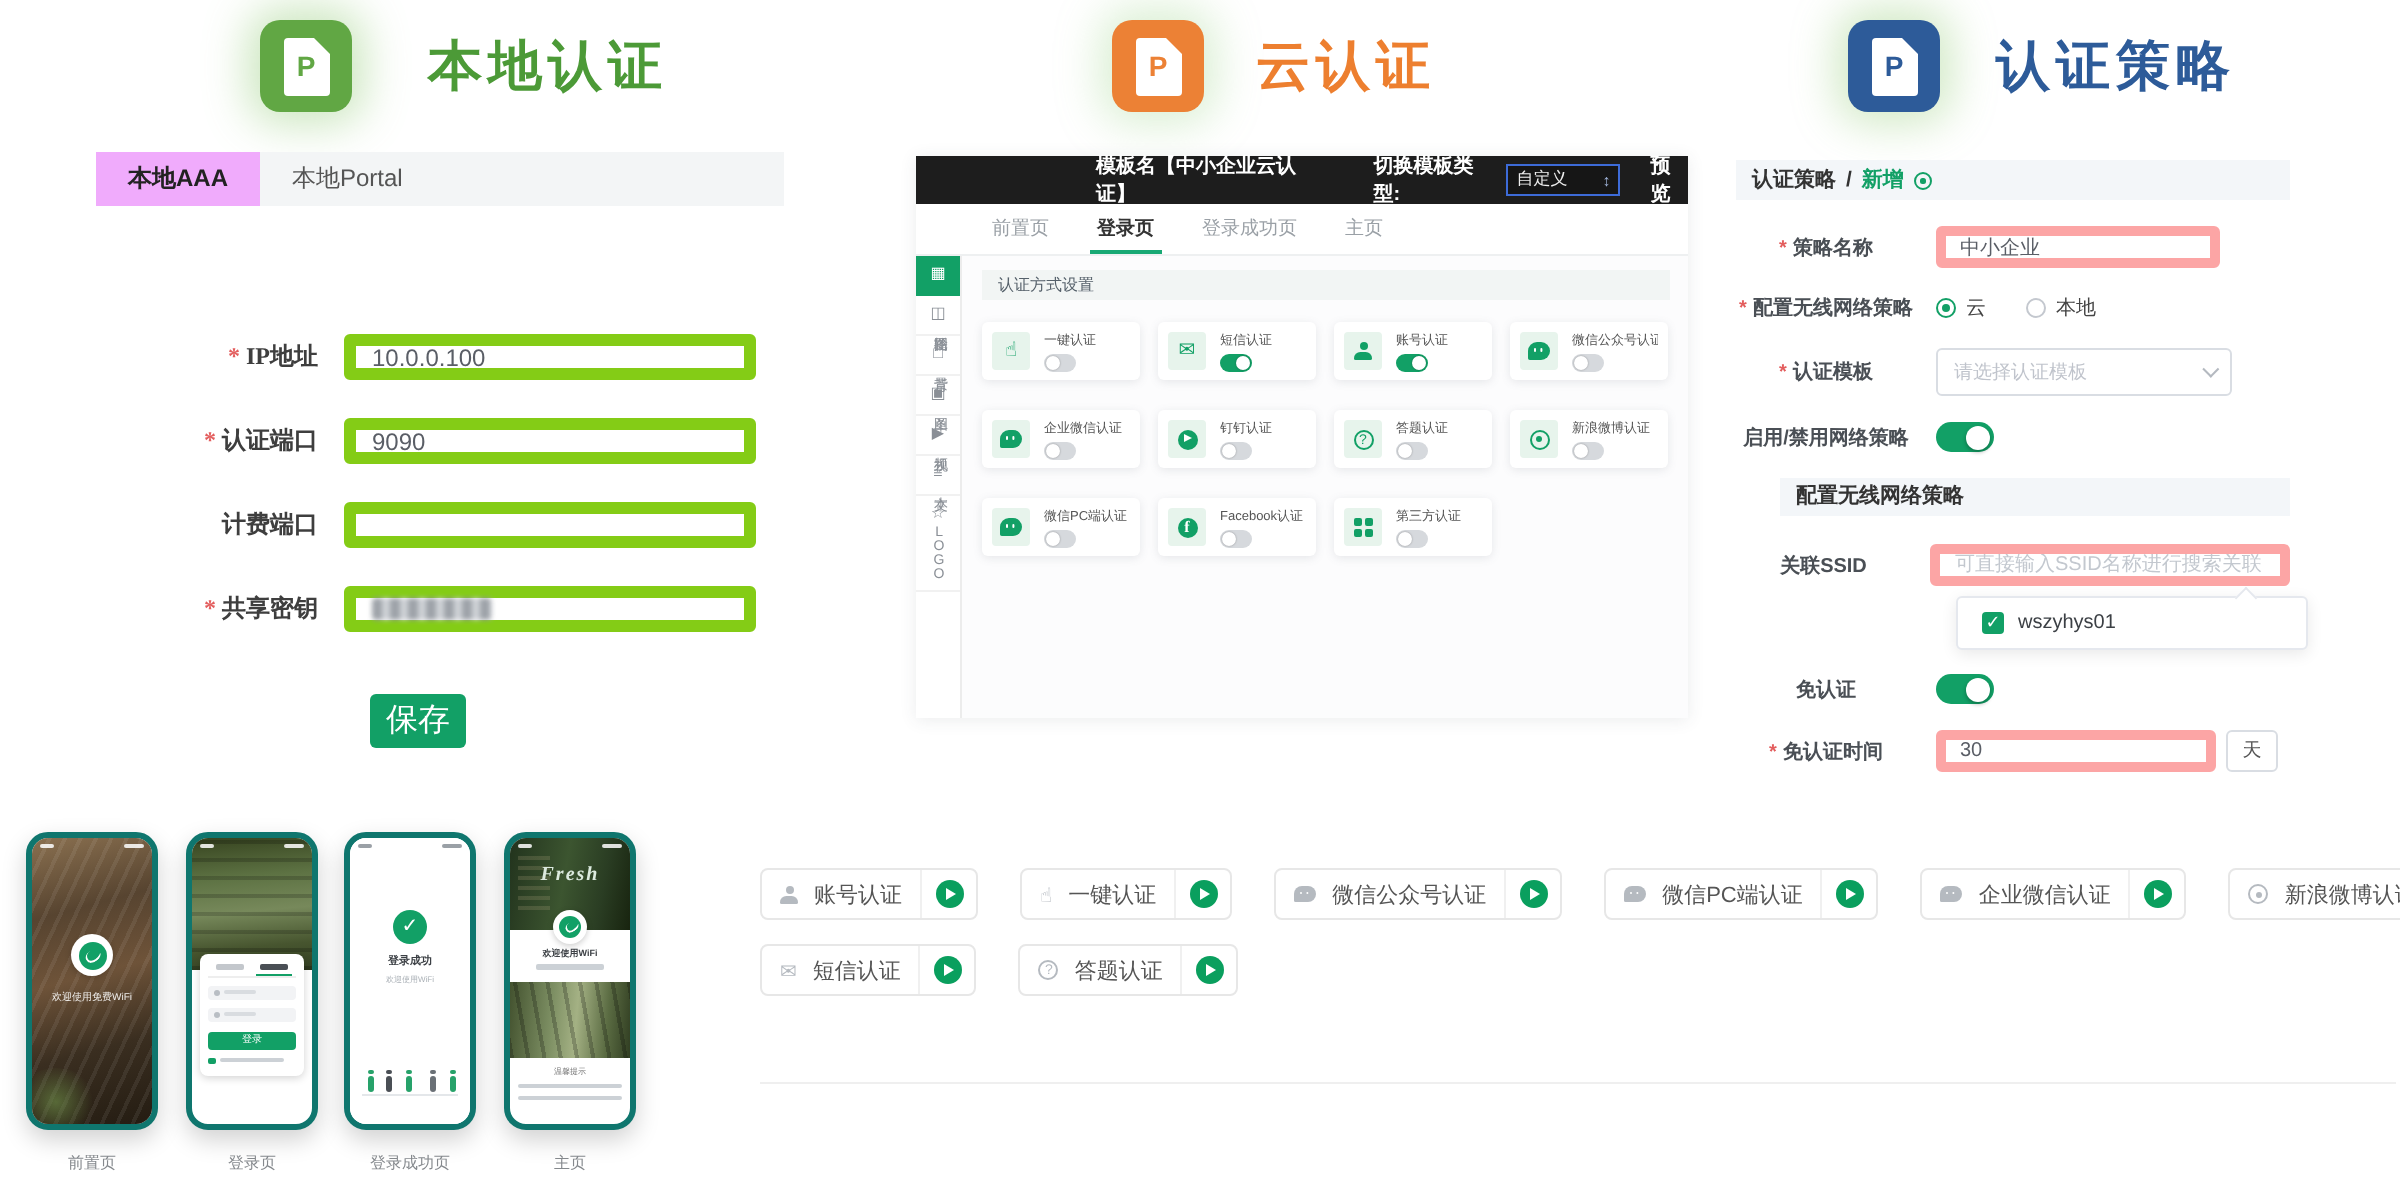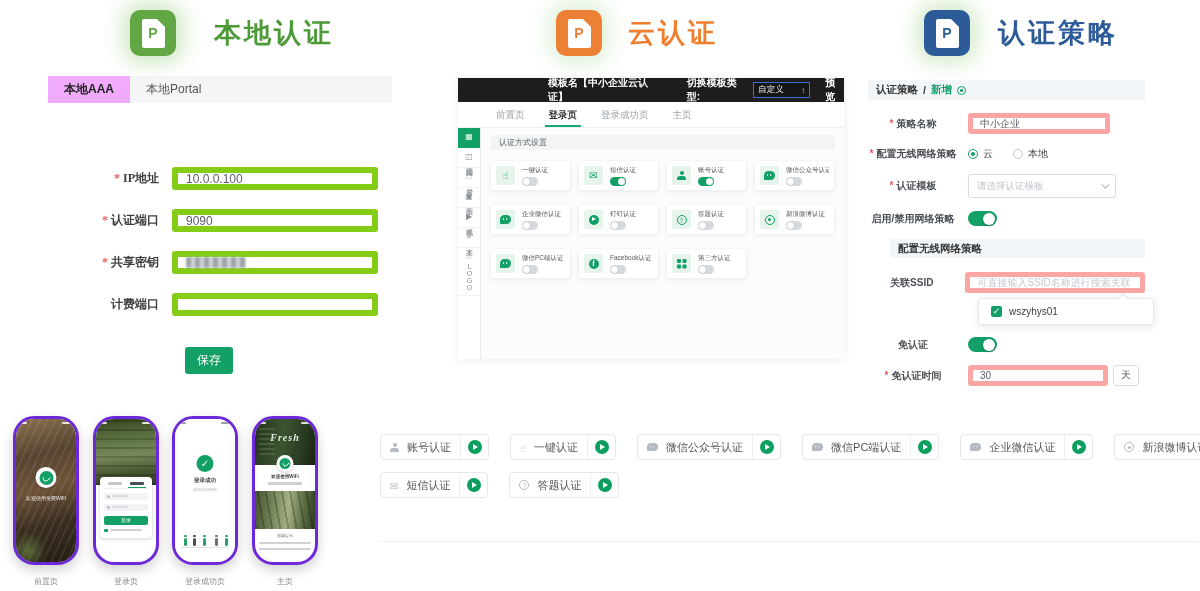--- a/index.html
+++ b/index.html
@@ -29,21 +29,21 @@
   .p1-tabs { display:flex; height:27px; background:#f3f5f6; font-size:12px; }
   .p1-tab { padding:0 16px; line-height:27px; color:#555; cursor:default; }
   .p1-tab.active { background:#f0abfc; color:#222; font-weight:bold; }
   .p1-form { padding-top:64px; }
   .frow { display:flex; align-items:center; margin-bottom:19px; }
   .flabel { width:124px; text-align:right; padding-right:13px; font-size:12px; font-weight:600; color:#3e3e3e;font-family:Liberation Serif, serif; }
   .req { color:#e35d5d; margin-right:3px; font-weight:bold; }
   .inp { width:206px; height:23px; border:6px solid #84cc16; border-radius:3px; padding:0 8px; font-size:12px; color:#5a5e66; background:#fff; font-family:inherit; outline:none; }
   .blurwrap { display:flex; align-items:center; }
   .blurbar { width:60px; height:11px; border-radius:2px; background:repeating-linear-gradient(90deg,#8d939a 0 5px,#c7cbd0 5px 9px); filter:blur(1.3px); opacity:.85; }
-  .savebtn { margin:12px 0 0 137px; width:48px; height:27px; background:#12a066; color:#fff; border:none; border-radius:3px; font-size:12px; cursor:pointer; font-family:inherit; }
+  .savebtn { margin:12px 0 0 137px; width:48px; height:27px; background:#12a066; color:#fff; border:none; border-radius:3px; font-size:16px; cursor:pointer; font-family:inherit; }
 
   
   #p2 { position:absolute; left:458px; top:78px; width:386px; height:281px; background:#fff; box-shadow:0 1px 8px rgba(60,70,80,.10); }
   .topbar { height:24px; background:#1d1d1d; display:flex; align-items:center; color:#fff; }
   .tb-name { margin-left:90px; font-size:10px; font-weight:bold; }
   .tb-switch { margin-left:26px; font-size:10px; font-weight:bold; }
   .tb-select { margin-left:7px; width:60px; height:16px; border:1px solid #3d6bd8; display:flex; align-items:center; justify-content:space-between; padding:0 4px; font-size:8.5px; color:#eee; background:#161616; }
   .tb-arrow { color:#9fb3d8; font-size:8px; }
   .tb-preview { margin-left:15px; font-size:10px; font-weight:bold; }
   .ptabs { height:26px; display:flex; align-items:center; padding-left:38px; gap:24px; font-size:9.5px; color:#9aa0a6; border-bottom:1px solid #eef0f1; background:#fff; }
@@ -123,21 +123,21 @@
   .chips { display:flex; gap:21px; margin-bottom:12px; }
   .chip { height:26px; border:1px solid #e7e7e7; border-radius:4px; background:#fff; display:flex; align-items:center; }
   .chip .cicon { margin-left:9px; color:#b5bac0; display:flex; align-items:center; }
   .chip .clabel { font-size:11px; color:#555; margin:0 9px 0 8px; white-space:nowrap; }
   .chip .cbtn { width:28px; align-self:stretch; display:flex; align-items:center; justify-content:center; border-left:1px solid #f0f0f0; cursor:pointer; }
   .play { width:14px; height:14px; border-radius:50%; background:#0a9f5e; position:relative; display:inline-block; }
   .play::after { content:''; position:absolute; left:5.5px; top:4px; border-left:5px solid #fff; border-top:3px solid transparent; border-bottom:3px solid transparent; }
   .botline { position:absolute; left:380px; top:541px; width:818px; border-top:1px solid #efefef; }
 
   
-  .phone { position:absolute; top:416px; width:66px; height:149px; border:3px solid #6d28d9; border-radius:21px; background:#fff; overflow:hidden; box-shadow:0 5px 12px rgba(0,0,0,.18); }
+  .phone { position:absolute; top:416px; width:66px; height:149px; border:3px solid #0f766e; border-radius:11px; background:#fff; overflow:hidden; box-shadow:0 5px 12px rgba(0,0,0,.18); }
   .scr { position:relative; width:100%; height:100%; overflow:hidden; }
   .sb { position:absolute; top:3px; left:4px; right:4px; height:3px; display:flex; justify-content:space-between; }
   .sb i { display:block; height:2px; border-radius:1px; }
   .sb .l { width:7px; } .sb .r { width:10px; }
   .sb.light i { background:rgba(255,255,255,.85); } .sb.dark i { background:#9aa0a6; }
   .plogo { position:absolute; left:50%; transform:translateX(-50%); background:#fff; border-radius:50%; display:flex; align-items:center; justify-content:center; box-shadow:0 1px 3px rgba(0,0,0,.2); }
   .plogo .li { border-radius:50%; background:#12a066; position:relative; }
   .plogo .li::after { content:''; position:absolute; left:25%; top:30%; width:50%; height:35%; border:1.2px solid #fff; border-top:none; border-right:none; border-radius:50%; transform:rotate(-35deg); }
   .tinytxt { position:absolute; left:0; width:100%; text-align:center; }
   .skelbar { position:absolute; left:50%; transform:translateX(-50%); border-radius:1px; background:#ccd1d6; }
@@ -211,28 +211,28 @@
     <div class="p1-form">
       <div class="frow">
         <span class="flabel"><span class="req">*</span><span>IP地址</span></span>
         <input class="inp" value="10.0.0.100" style="">
       </div>
       <div class="frow">
         <span class="flabel"><span class="req">*</span><span>认证端口</span></span>
         <input class="inp" value="9090" style="">
       </div>
       <div class="frow">
+        <span class="flabel"><span>计费端口</span></span>
+        <input class="inp" value="" style="">
+      </div>
+      <div class="frow">
         <span class="flabel"><span class="req">*</span><span>共享密钥</span></span>
         <div class="inp blurwrap">
             <span class="blurbar"></span>
           </div>
-      </div>
-      <div class="frow">
-        <span class="flabel"><span>计费端口</span></span>
-        <input class="inp" value="" style="">
       </div>
       <button class="savebtn">保存</button>
     </div>
   </div>
 
   <div id="p2">
     <div class="topbar">
       <span class="tb-name">模板名【中小企业云认证】</span>
       <span class="tb-switch">切换模板类型:</span>
       <span class="tb-select">

